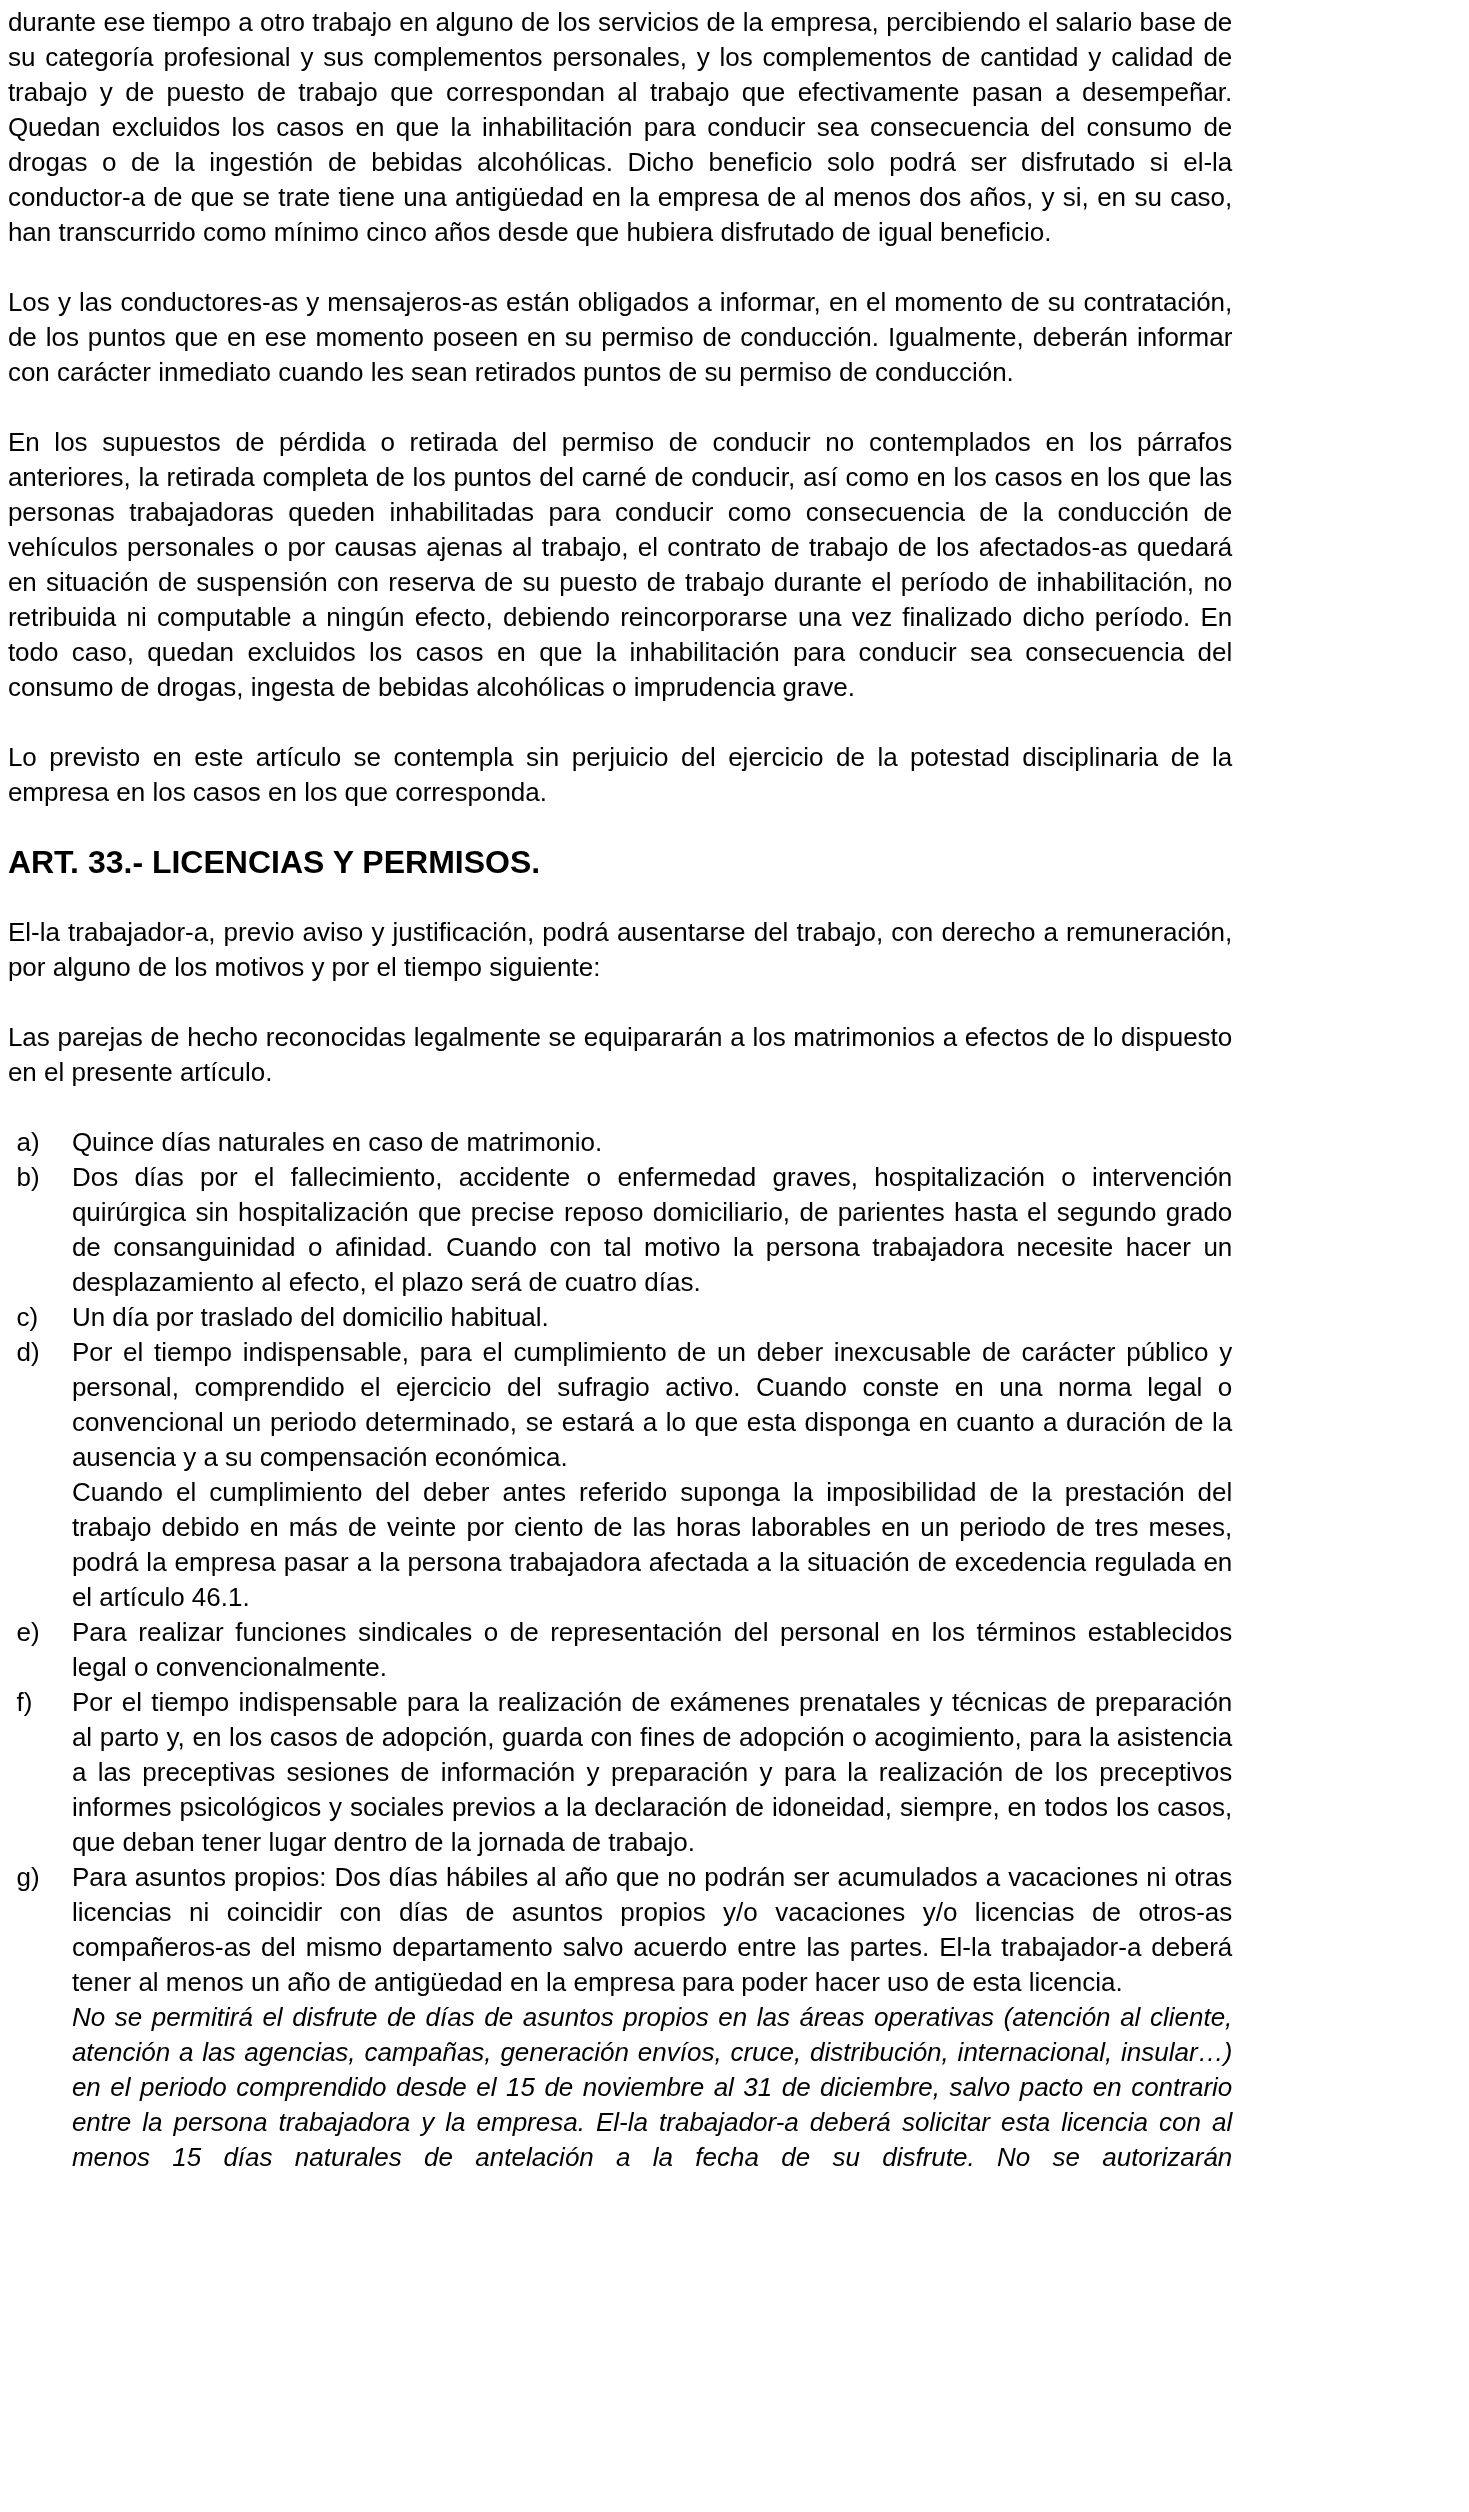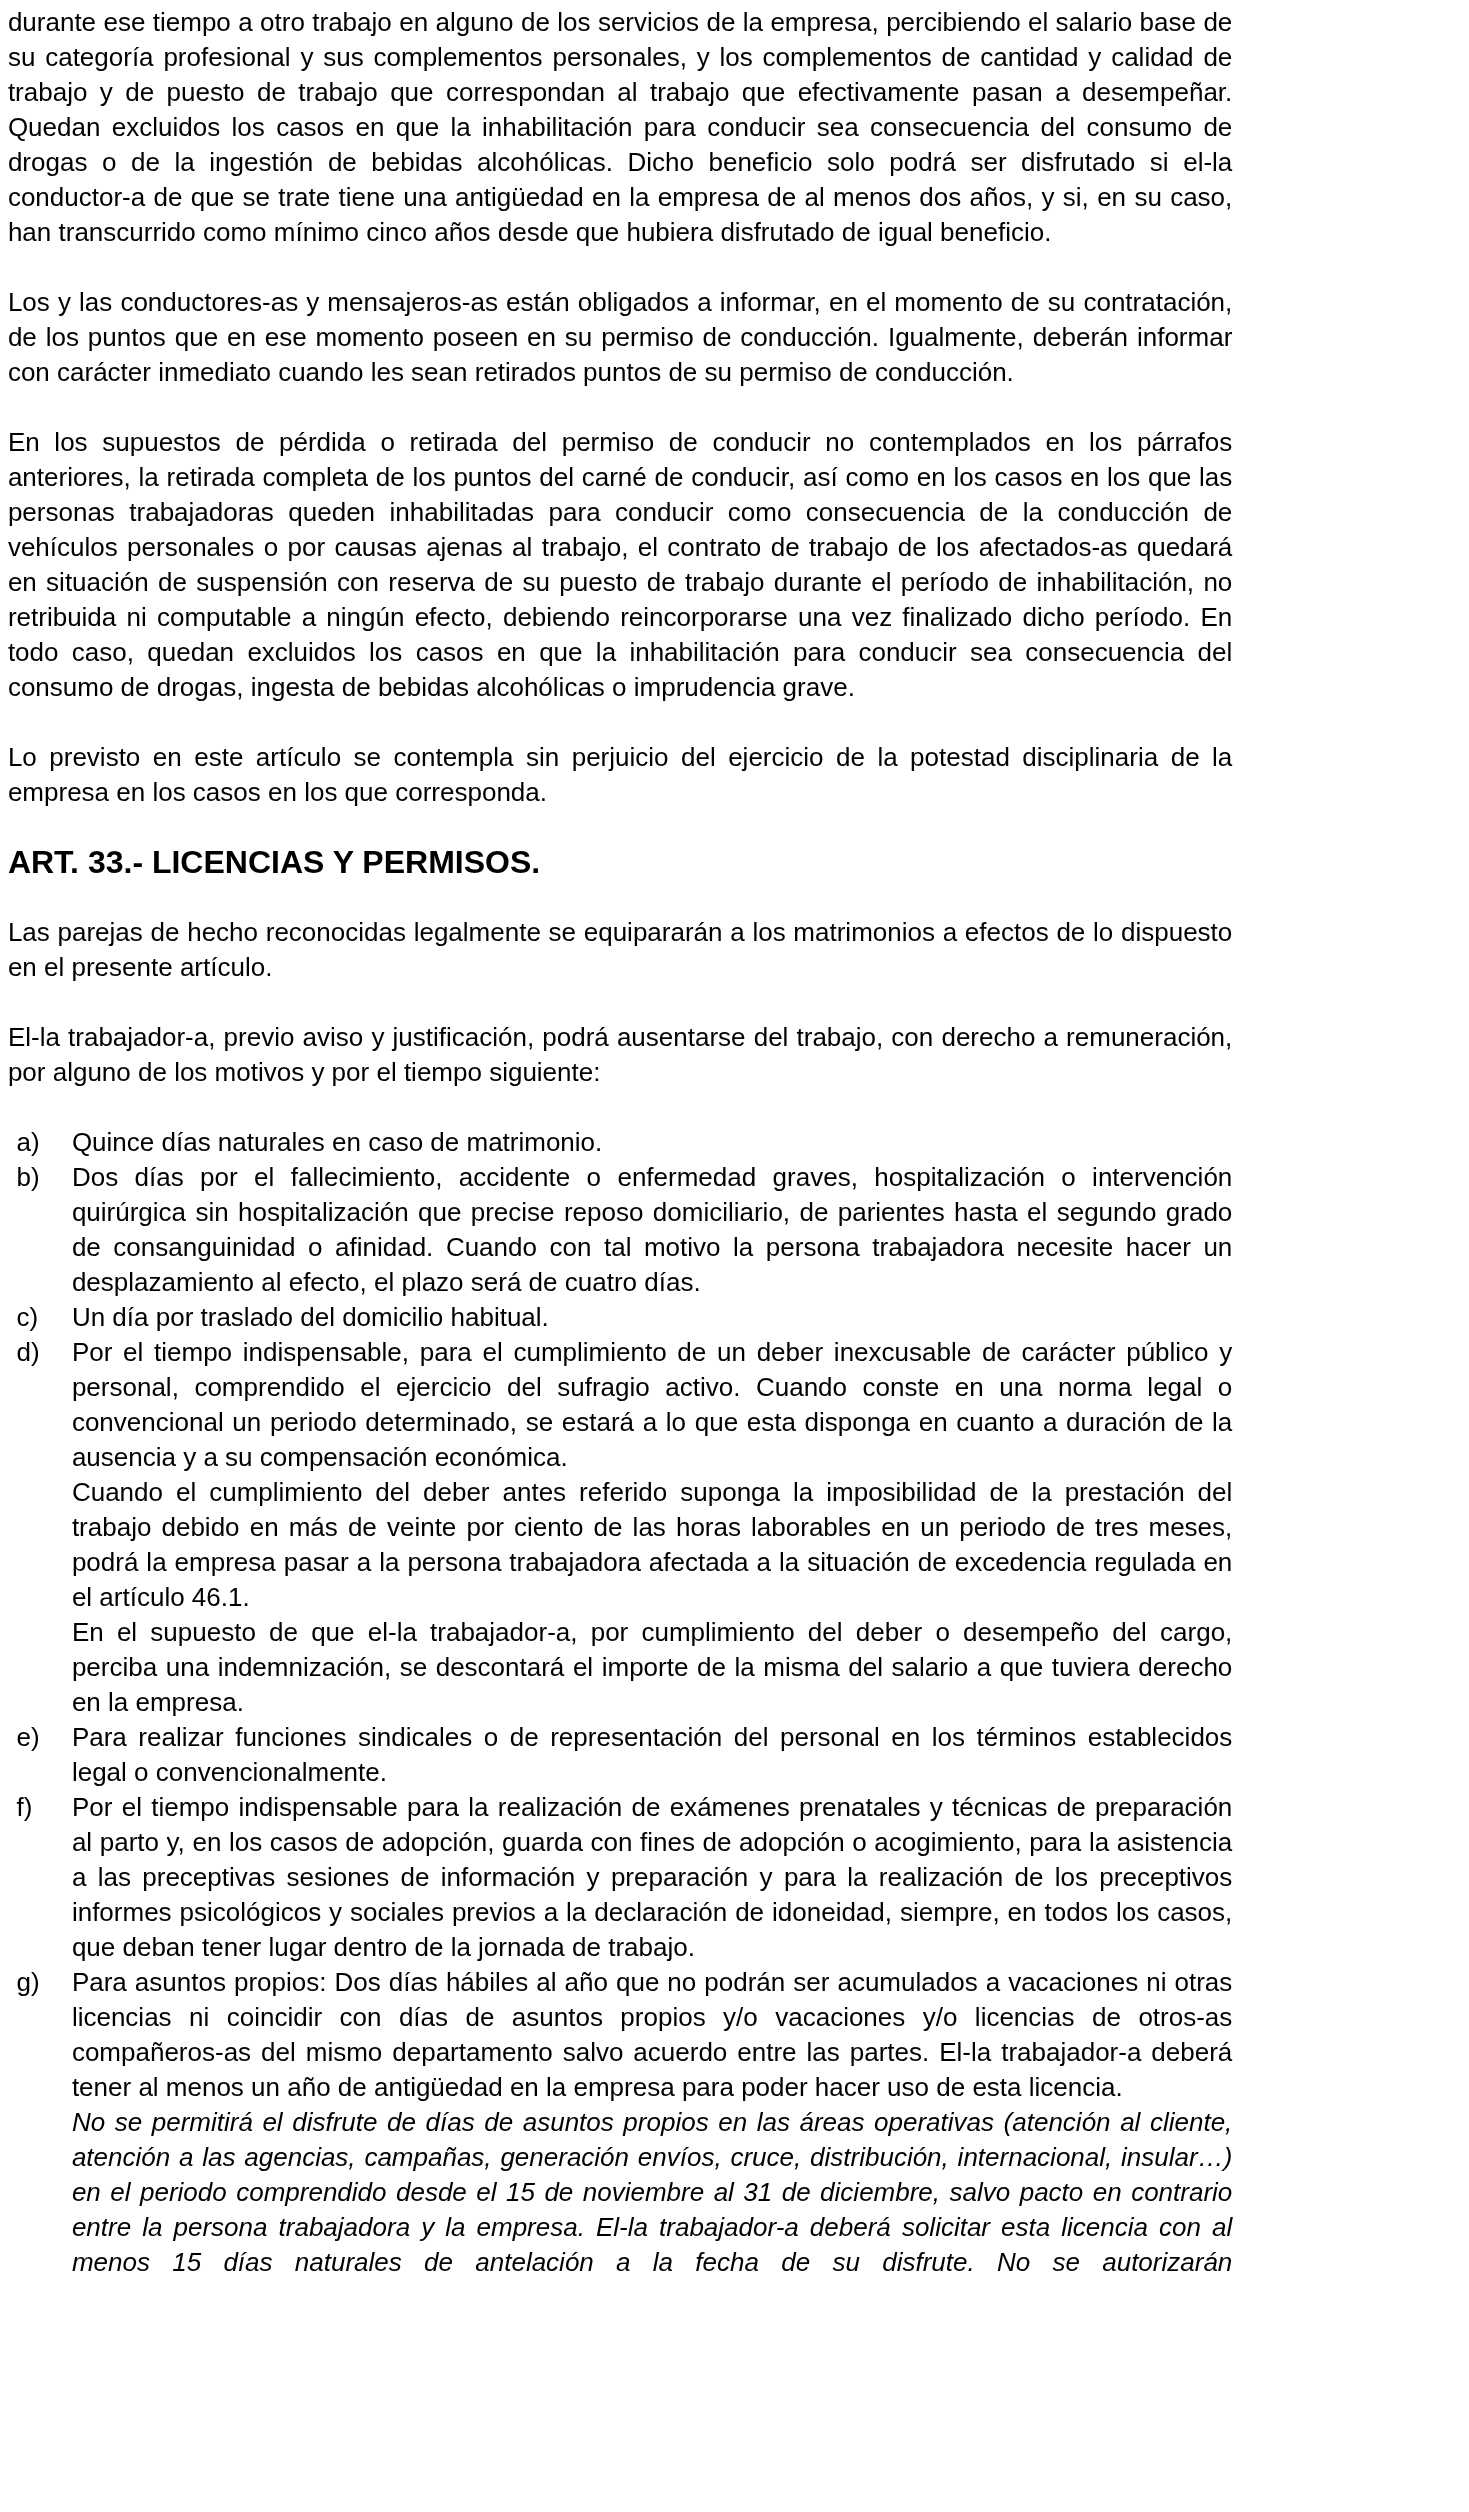--- a/index.html
+++ b/index.html
@@ -54,22 +54,22 @@
 
 <main class="page">
 
   <p class="para">durante ese tiempo a otro trabajo en alguno de los servicios de la empresa, percibiendo el salario base de su categoría profesional y sus complementos personales, y los complementos de cantidad y calidad de trabajo y de puesto de trabajo que correspondan al trabajo que efectivamente pasan a desempeñar. Quedan excluidos los casos en que la inhabilitación para conducir sea consecuencia del consumo de drogas o de la ingestión de bebidas alcohólicas. Dicho beneficio solo podrá ser disfrutado si el-la conductor-a de que se trate tiene una antigüedad en la empresa de al menos dos años, y si, en su caso, han transcurrido como mínimo cinco años desde que hubiera disfrutado de igual beneficio.</p>
   <p class="para">Los y las conductores-as y mensajeros-as están obligados a informar, en el momento de su contratación, de los puntos que en ese momento poseen en su permiso de conducción. Igualmente, deberán informar con carácter inmediato cuando les sean retirados puntos de su permiso de conducción.</p>
   <p class="para">En los supuestos de pérdida o retirada del permiso de conducir no contemplados en los párrafos anteriores, la retirada completa de los puntos del carné de conducir, así como en los casos en los que las personas trabajadoras queden inhabilitadas para conducir como consecuencia de la conducción de vehículos personales o por causas ajenas al trabajo, el contrato de trabajo de los afectados-as quedará en situación de suspensión con reserva de su puesto de trabajo durante el período de inhabilitación, no retribuida ni computable a ningún efecto, debiendo reincorporarse una vez finalizado dicho período. En todo caso, quedan excluidos los casos en que la inhabilitación para conducir sea consecuencia del consumo de drogas, ingesta de bebidas alcohólicas o imprudencia grave.</p>
   <p class="para">Lo previsto en este artículo se contempla sin perjuicio del ejercicio de la potestad disciplinaria de la empresa en los casos en los que corresponda.</p>
 
   <h2 class="heading">ART. 33.- LICENCIAS Y PERMISOS.</h2>
 
+  <p class="para">El-la trabajador-a, previo aviso y justificación, podrá ausentarse del trabajo, con derecho a remuneración, por alguno de los motivos y por el tiempo siguiente:</p>
   <p class="para">Las parejas de hecho reconocidas legalmente se equipararán a los matrimonios a efectos de lo dispuesto en el presente artículo.</p>
-  <p class="para">El-la trabajador-a, previo aviso y justificación, podrá ausentarse del trabajo, con derecho a remuneración, por alguno de los motivos y por el tiempo siguiente:</p>
 
   <div class="lettered-list">
 
     <div class="list-item">
       <span class="list-marker">a)</span>
       <p class="item-para">Quince días naturales en caso de matrimonio.</p>
     </div>
 
     <div class="list-item">
       <span class="list-marker">b)</span>
@@ -78,21 +78,20 @@
 
     <div class="list-item">
       <span class="list-marker">c)</span>
       <p class="item-para">Un día por traslado del domicilio habitual.</p>
     </div>
 
     <div class="list-item">
       <span class="list-marker">d)</span>
       <p class="item-para">Por el tiempo indispensable, para el cumplimiento de un deber inexcusable de carácter público y personal, comprendido el ejercicio del sufragio activo. Cuando conste en una norma legal o convencional un periodo determinado, se estará a lo que esta disponga en cuanto a duración de la ausencia y a su compensación económica.</p>
       <p class="item-para">Cuando el cumplimiento del deber antes referido suponga la imposibilidad de la prestación del trabajo debido en más de veinte por ciento de las horas laborables en un periodo de tres meses, podrá la empresa pasar a la persona trabajadora afectada a la situación de excedencia regulada en el artículo 46.1.</p>
-      <p class="item-para">En el supuesto de que el-la trabajador-a, por cumplimiento del deber o desempeño del cargo, perciba una indemnización, se descontará el importe de la misma del salario a que tuviera derecho en la empresa.</p>
     </div>
 
     <div class="list-item">
       <span class="list-marker">e)</span>
       <p class="item-para">Para realizar funciones sindicales o de representación del personal en los términos establecidos legal o convencionalmente.</p>
     </div>
 
     <div class="list-item">
       <span class="list-marker">f)</span>
       <p class="item-para">Por el tiempo indispensable para la realización de exámenes prenatales y técnicas de preparación al parto y, en los casos de adopción, guarda con fines de adopción o acogimiento, para la asistencia a las preceptivas sesiones de información y preparación y para la realización de los preceptivos informes psicológicos y sociales previos a la declaración de idoneidad, siempre, en todos los casos, que deban tener lugar dentro de la jornada de trabajo.</p>

